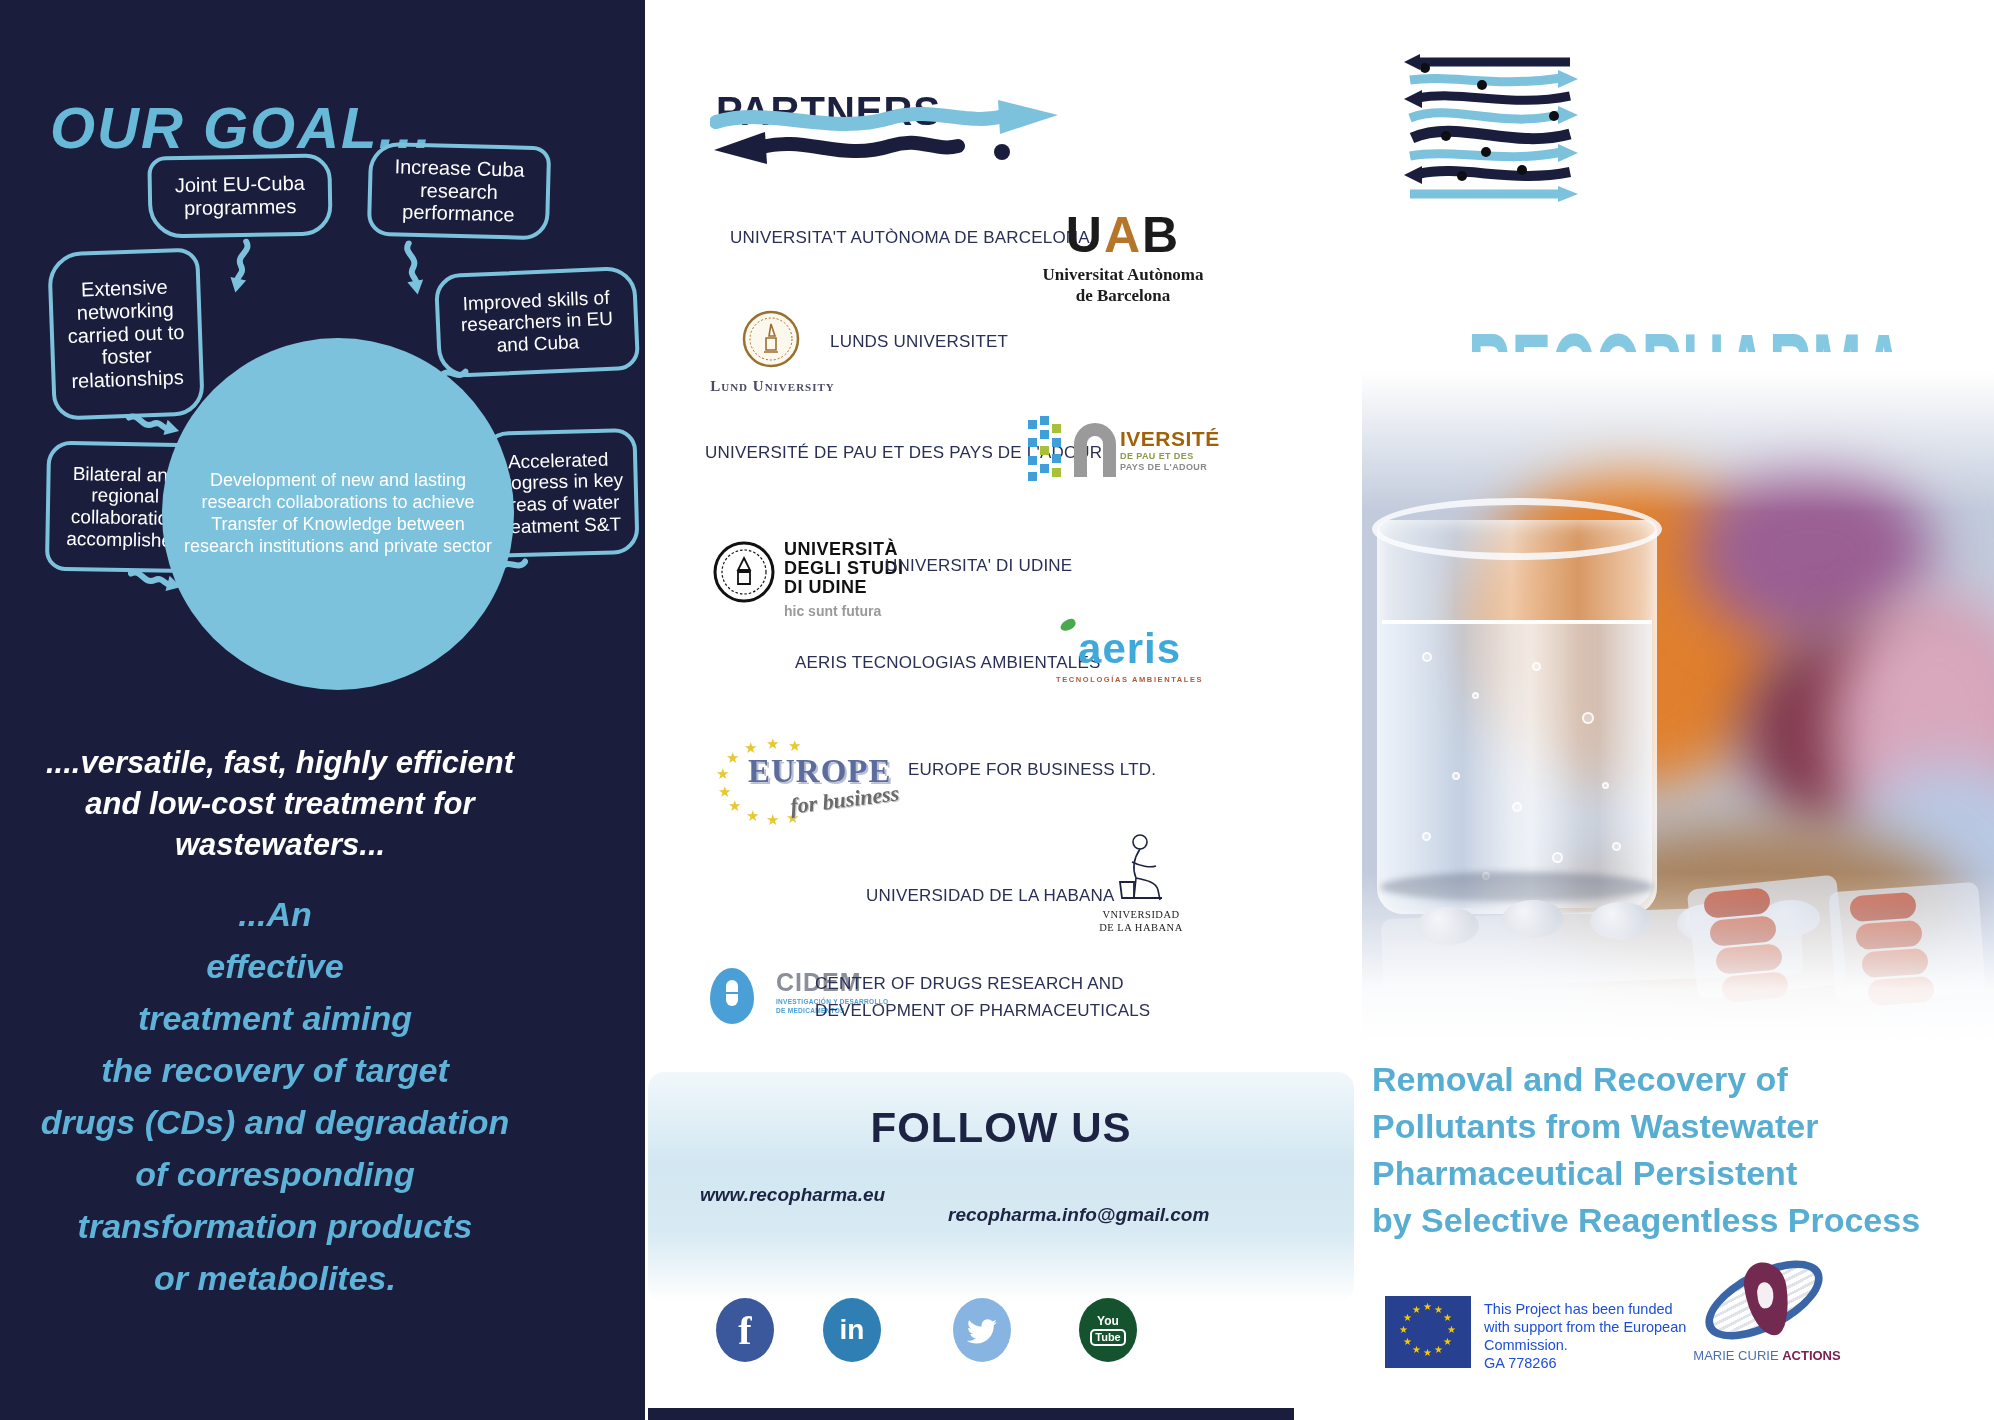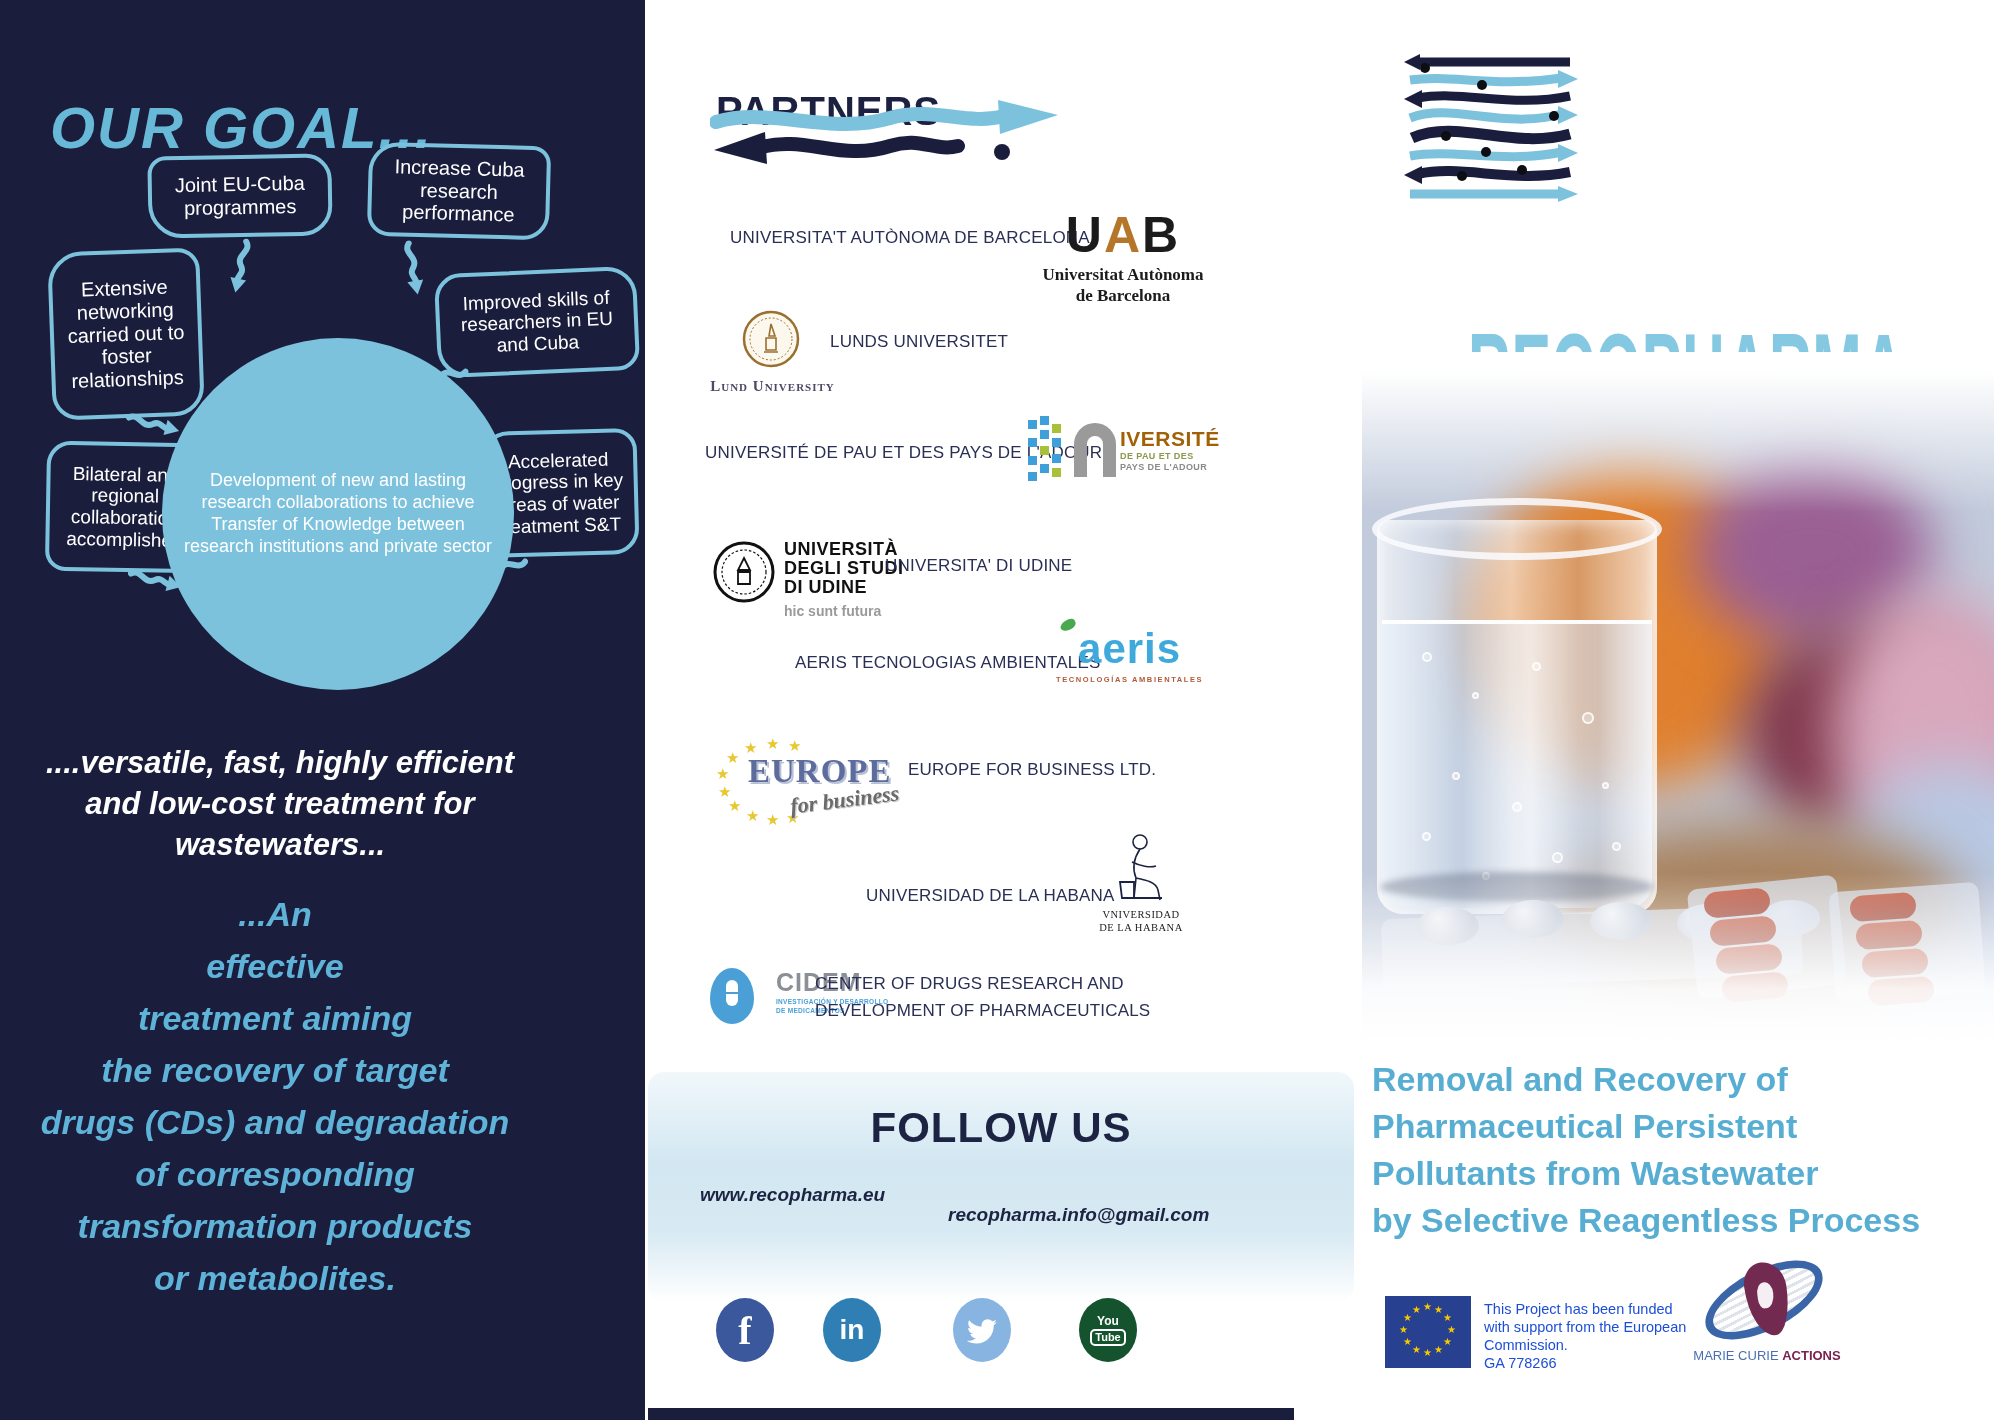--- a/index.html
+++ b/index.html
@@ -425,22 +425,22 @@
   <div class="redpill" style="left:488px;top:542px;transform:rotate(-4deg);"></div>
   <div class="redpill" style="left:494px;top:570px;transform:rotate(-4deg);"></div>
   <div class="redpill" style="left:500px;top:598px;transform:rotate(-4deg);"></div>
   <div class="redpill" style="left:506px;top:626px;transform:rotate(-4deg);"></div>
   <div class="fade-top"></div>
   <div class="fade-bottom"></div>
 </div>
 
 <div class="subtitle">
   <div>Removal and Recovery of</div>
+  <div>Pollutants from Wastewater</div>
   <div>Pharmaceutical Persistent</div>
-  <div>Pollutants from Wastewater</div>
   <div>by Selective Reagentless Process</div>
 </div>
 
 <div class="euflag">
   <span class="st" style="left:38px;top:6px;">★</span>
     <span class="st" style="left:49px;top:9px;">★</span>
   <span class="st" style="left:58px;top:17px;">★</span>
     <span class="st" style="left:62px;top:29px;">★</span>
   <span class="st" style="left:58px;top:41px;">★</span>
     <span class="st" style="left:49px;top:49px;">★</span>

